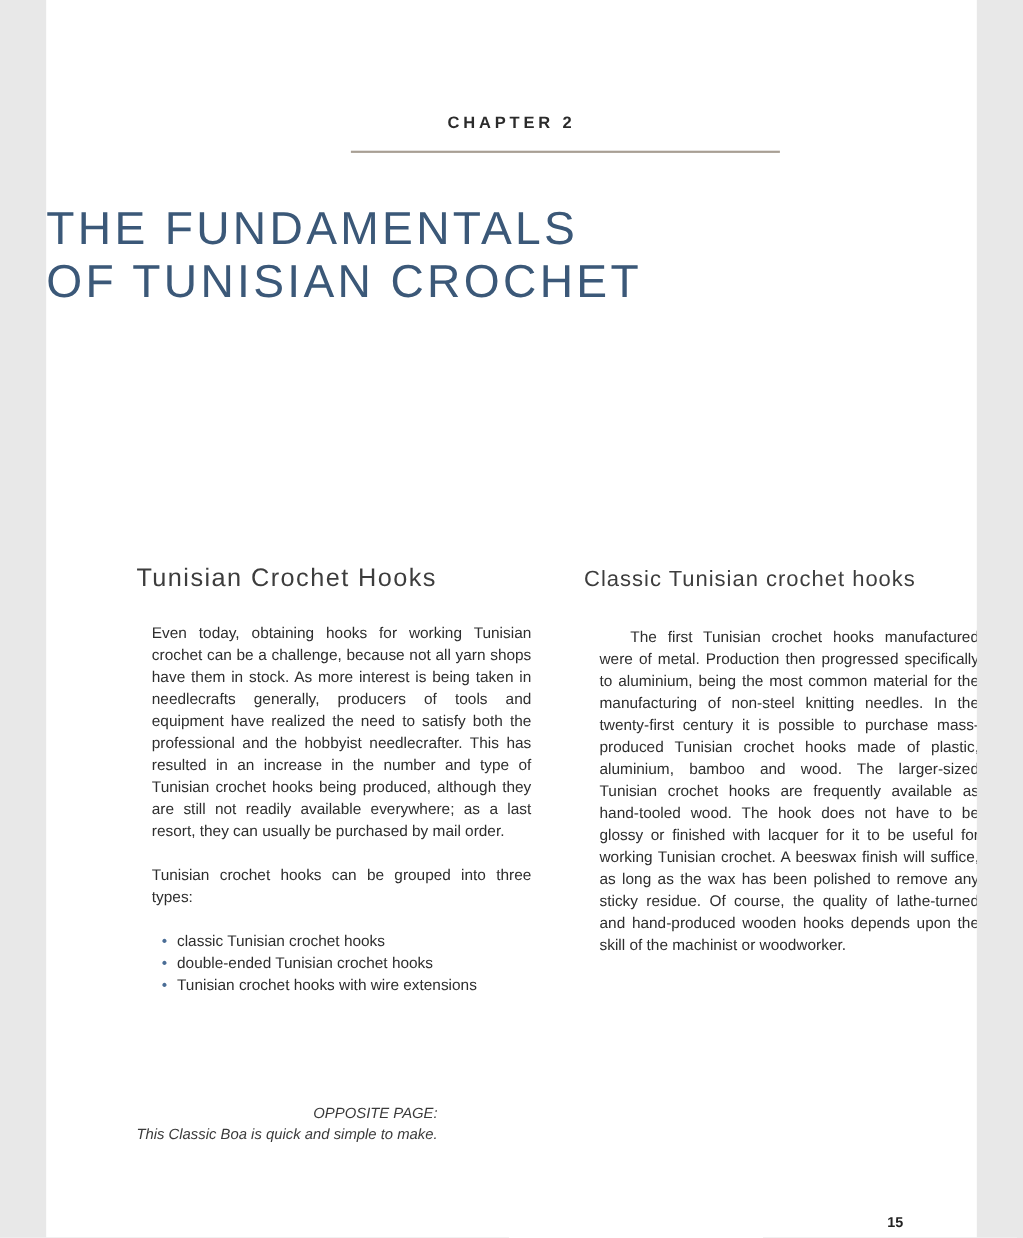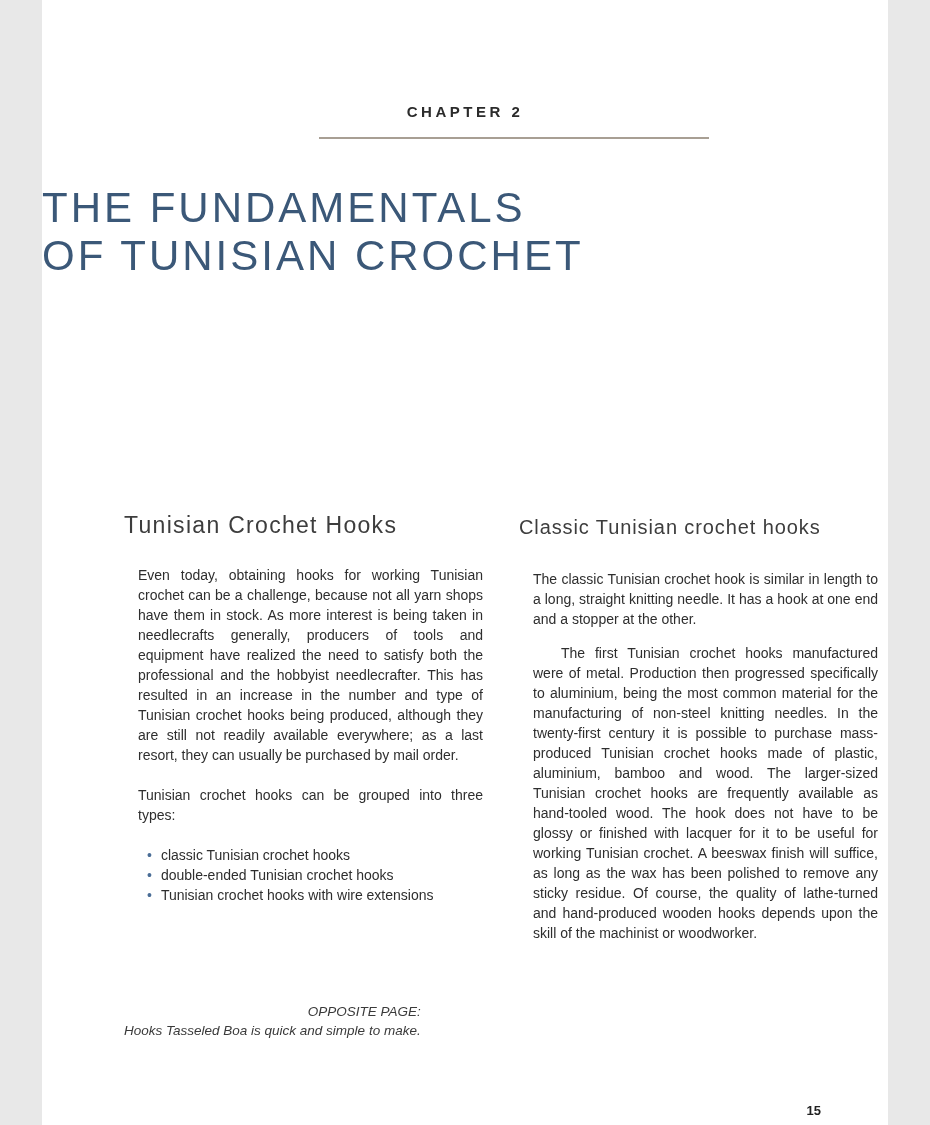--- a/index.html
+++ b/index.html
@@ -34,21 +34,21 @@
     font-size:42px; font-weight:300;
     letter-spacing:3px;
     line-height:48px;
   }
   .page-title span { display:block; }
 
   
   .columns {
     position:absolute; top:513px; left:82px;
     width:780px;
-    display:flex; gap:22px;
+    display:flex; gap:34px;
   }
   .col { width:373px; }
   .col h2 {
     margin:0 0 28px 0;
     font-weight:400;
     color:#3d3d3d;
   }
   .col-left h2 { font-size:23px; letter-spacing:1.3px; line-height:24px; }
   .col-right h2 { font-size:20px; letter-spacing:0.9px; line-height:21px; margin-top:4px; margin-bottom:31px; }
 
@@ -119,26 +119,25 @@
           <span class="dot">•</span><span>double-ended Tunisian crochet hooks</span>
         </li>
         <li>
           <span class="dot">•</span><span>Tunisian crochet hooks with wire extensions</span>
         </li>
       </ul>
     </section>
 
     <section class="col col-right">
       <h2>Classic Tunisian crochet hooks</h2>
-      <p class="body-text">The classic Tunisian crochet hook is similar in length to a long, straight knitting needle. It has a hook at one end and a stopper at the other.</p>
       <p class="body-text indent">The first Tunisian crochet hooks manufactured were of metal. Production then progressed specifically to aluminium, being the most common material for the manufacturing of non-steel knitting needles. In the twenty-first century it is possible to purchase mass-produced Tunisian crochet hooks made of plastic, aluminium, bamboo and wood. The larger-sized Tunisian crochet hooks are frequently available as hand-tooled wood. The hook does not have to be glossy or finished with lacquer for it to be useful for working Tunisian crochet. A beeswax finish will suffice, as long as the wax has been polished to remove any sticky residue. Of course, the quality of lathe-turned and hand-produced wooden hooks depends upon the skill of the machinist or woodworker.</p>
     </section>
 
   </div>
 
   <div class="caption">
     <span>OPPOSITE PAGE:</span>
-    <span>Hooks Tasseled Boa is quick and simple to make.</span>
+    <span>This Classic Boa is quick and simple to make.</span>
   </div>
 
   <div class="page-number">15</div>
 
 </div>
 
 </body></html>

